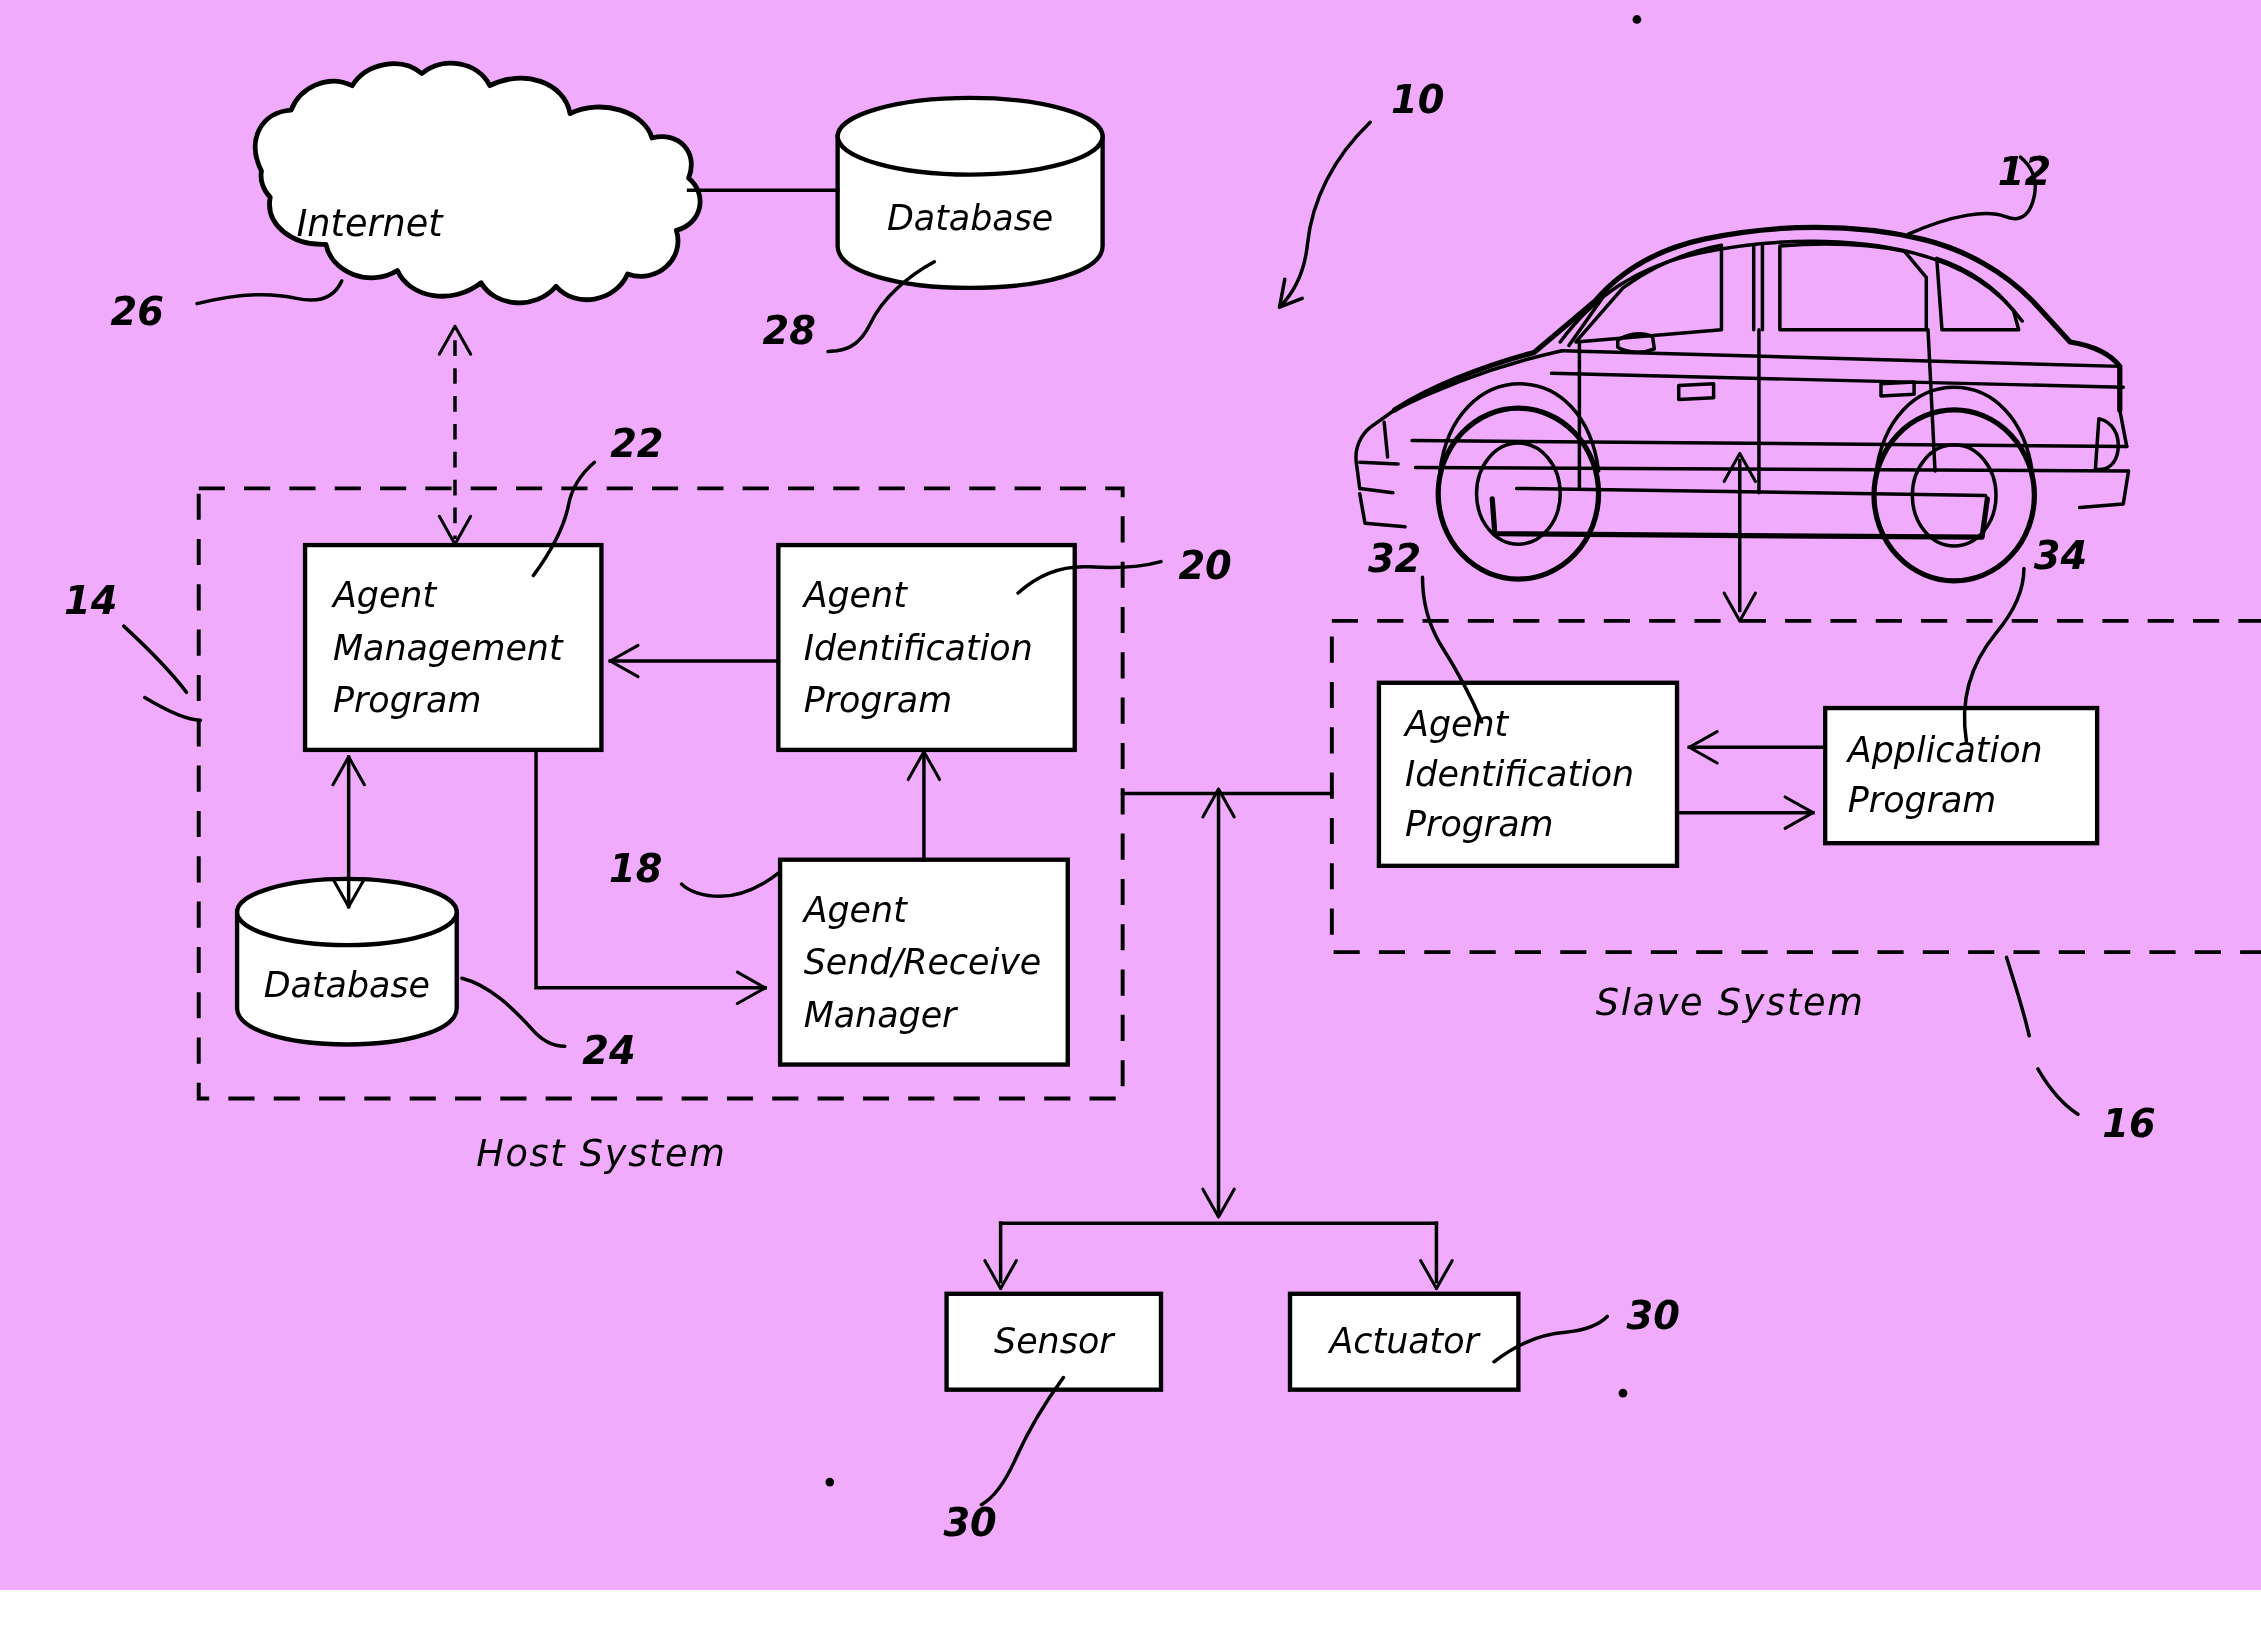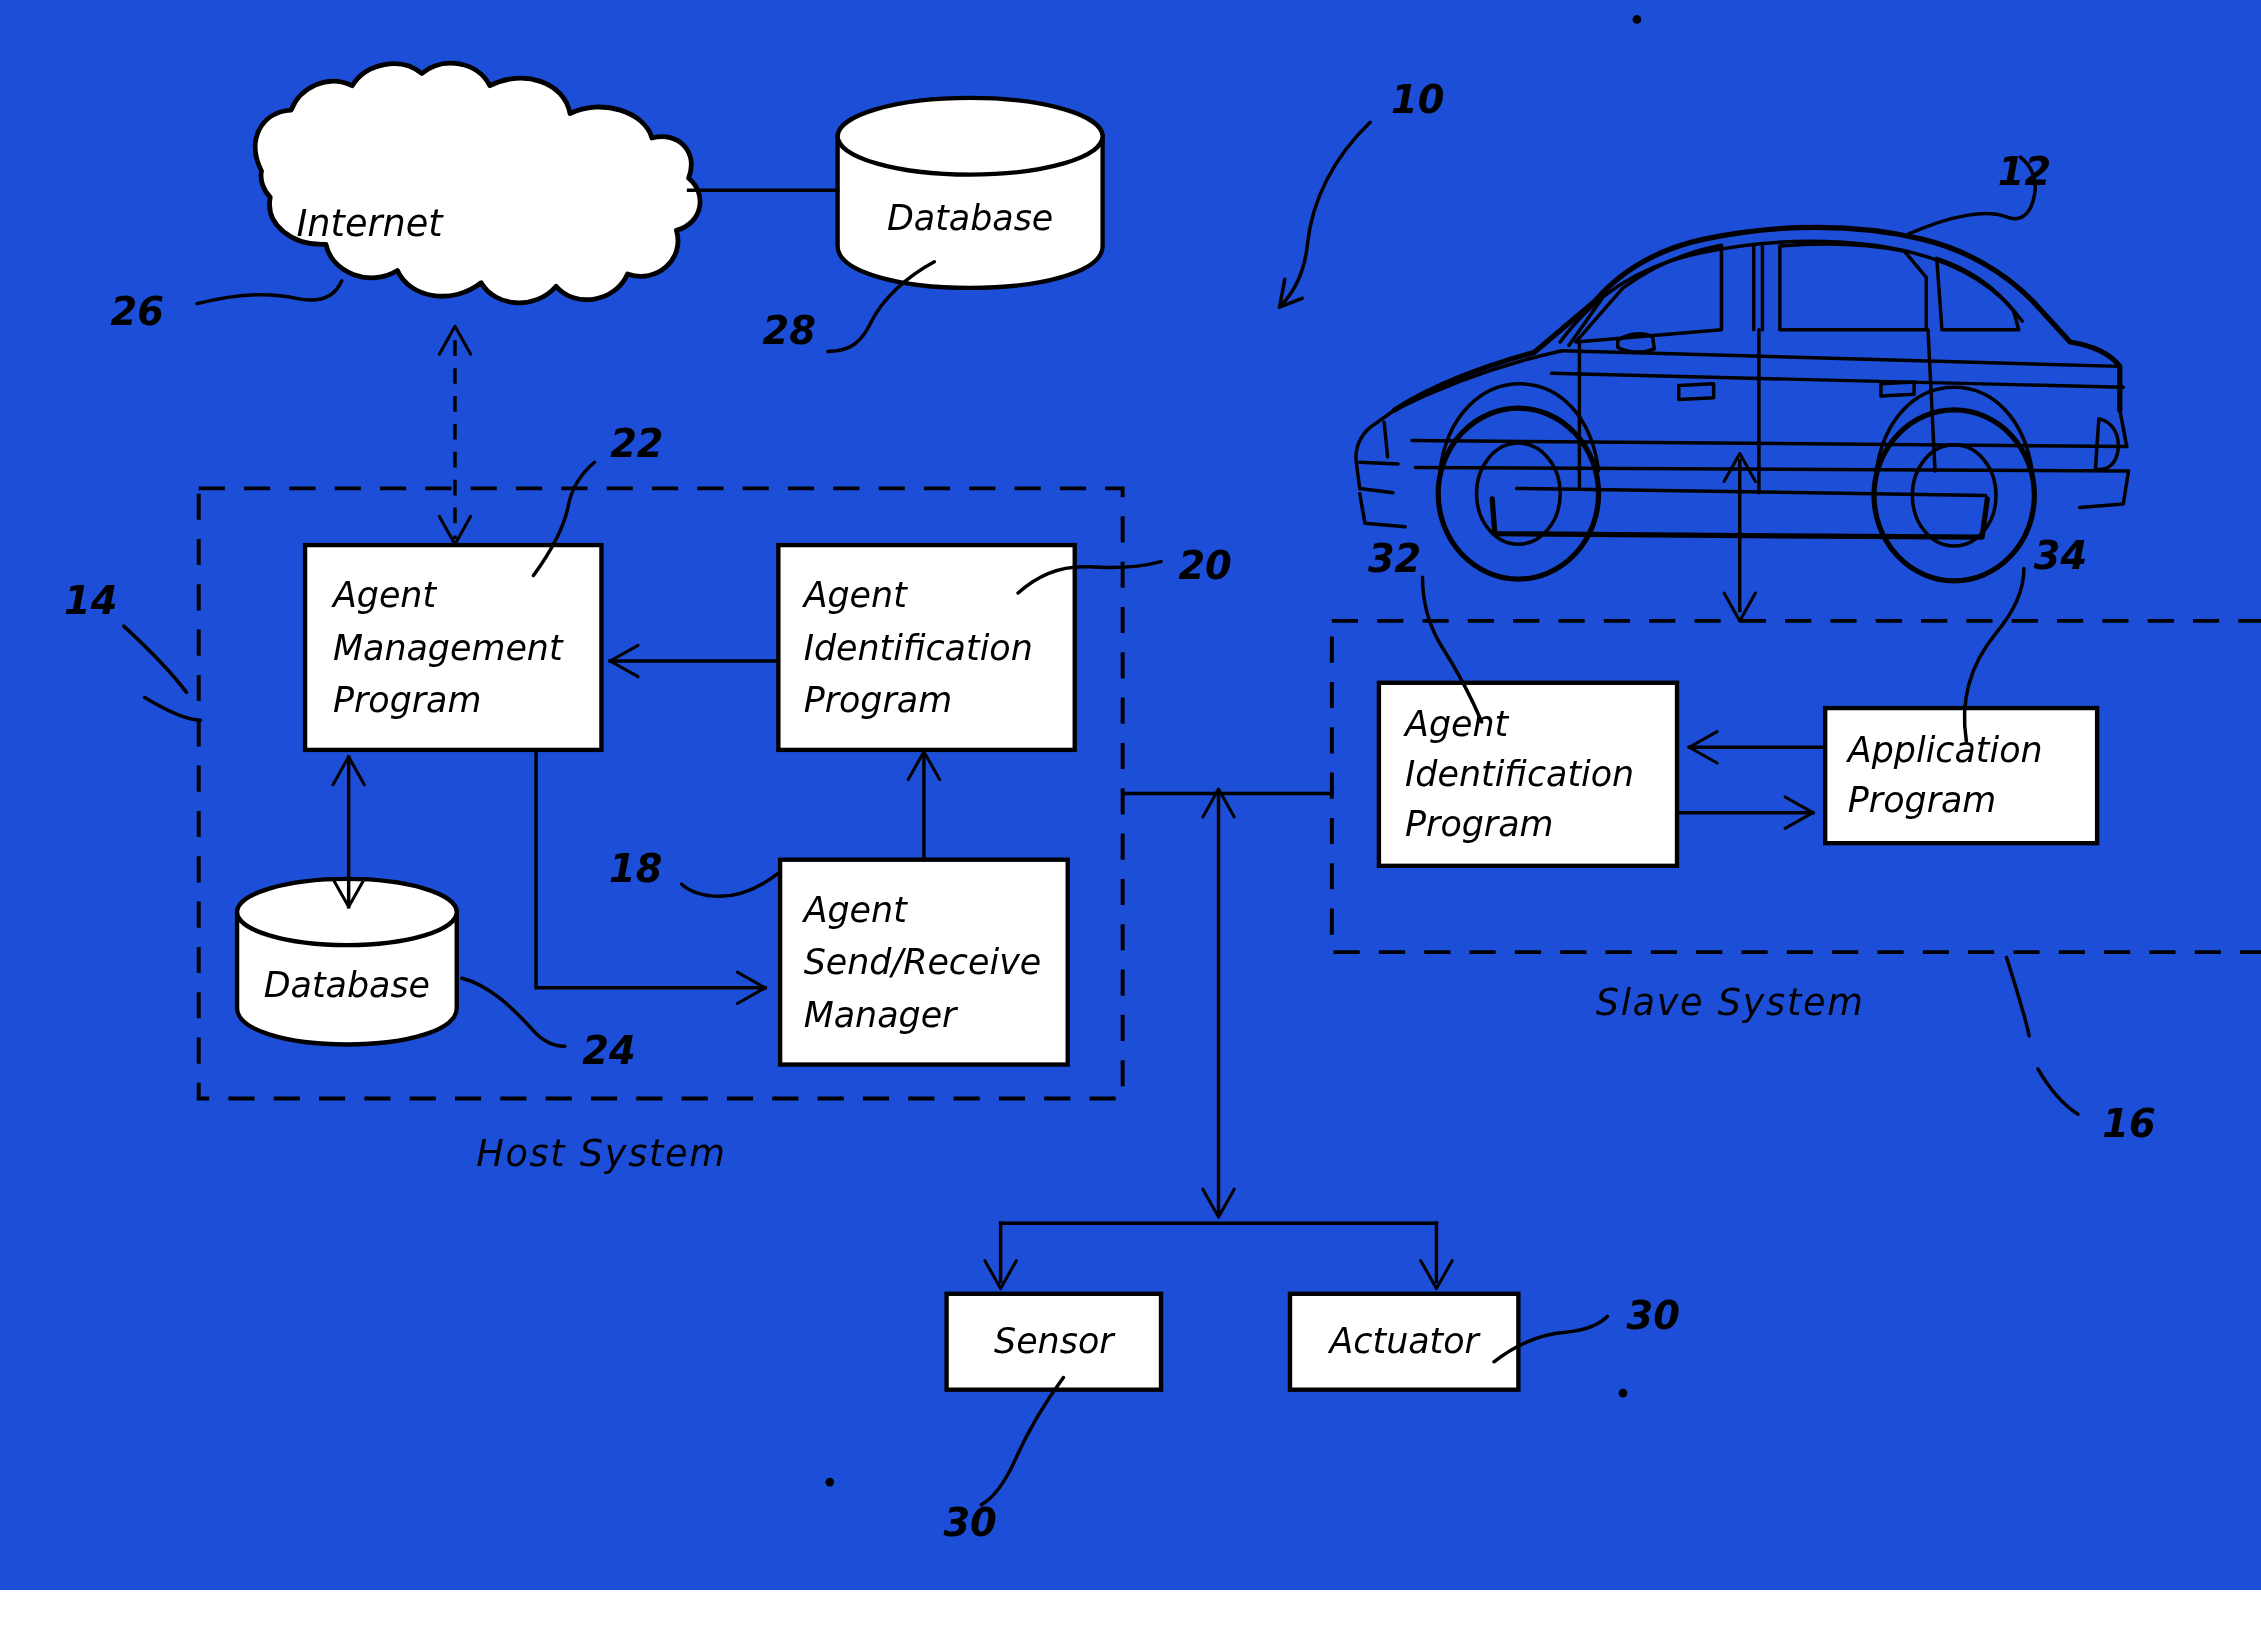--- a/index.html
+++ b/index.html
@@ -8,21 +8,21 @@
     padding: 0;
     background: #ffffff;
   }
   body {
     font-family: "DejaVu Sans", sans-serif;
   }
   #figure-root {
     position: relative;
     width: 2261px;
     height: 1590px;
-    background: #1d4ed8;
+    background: #f0abfc;
     overflow: hidden;
   }
   #figure-svg {
     position: absolute;
     left: 0;
     top: 0;
     width: 2261px;
     height: 1641px;
   }
   .blk-label,

